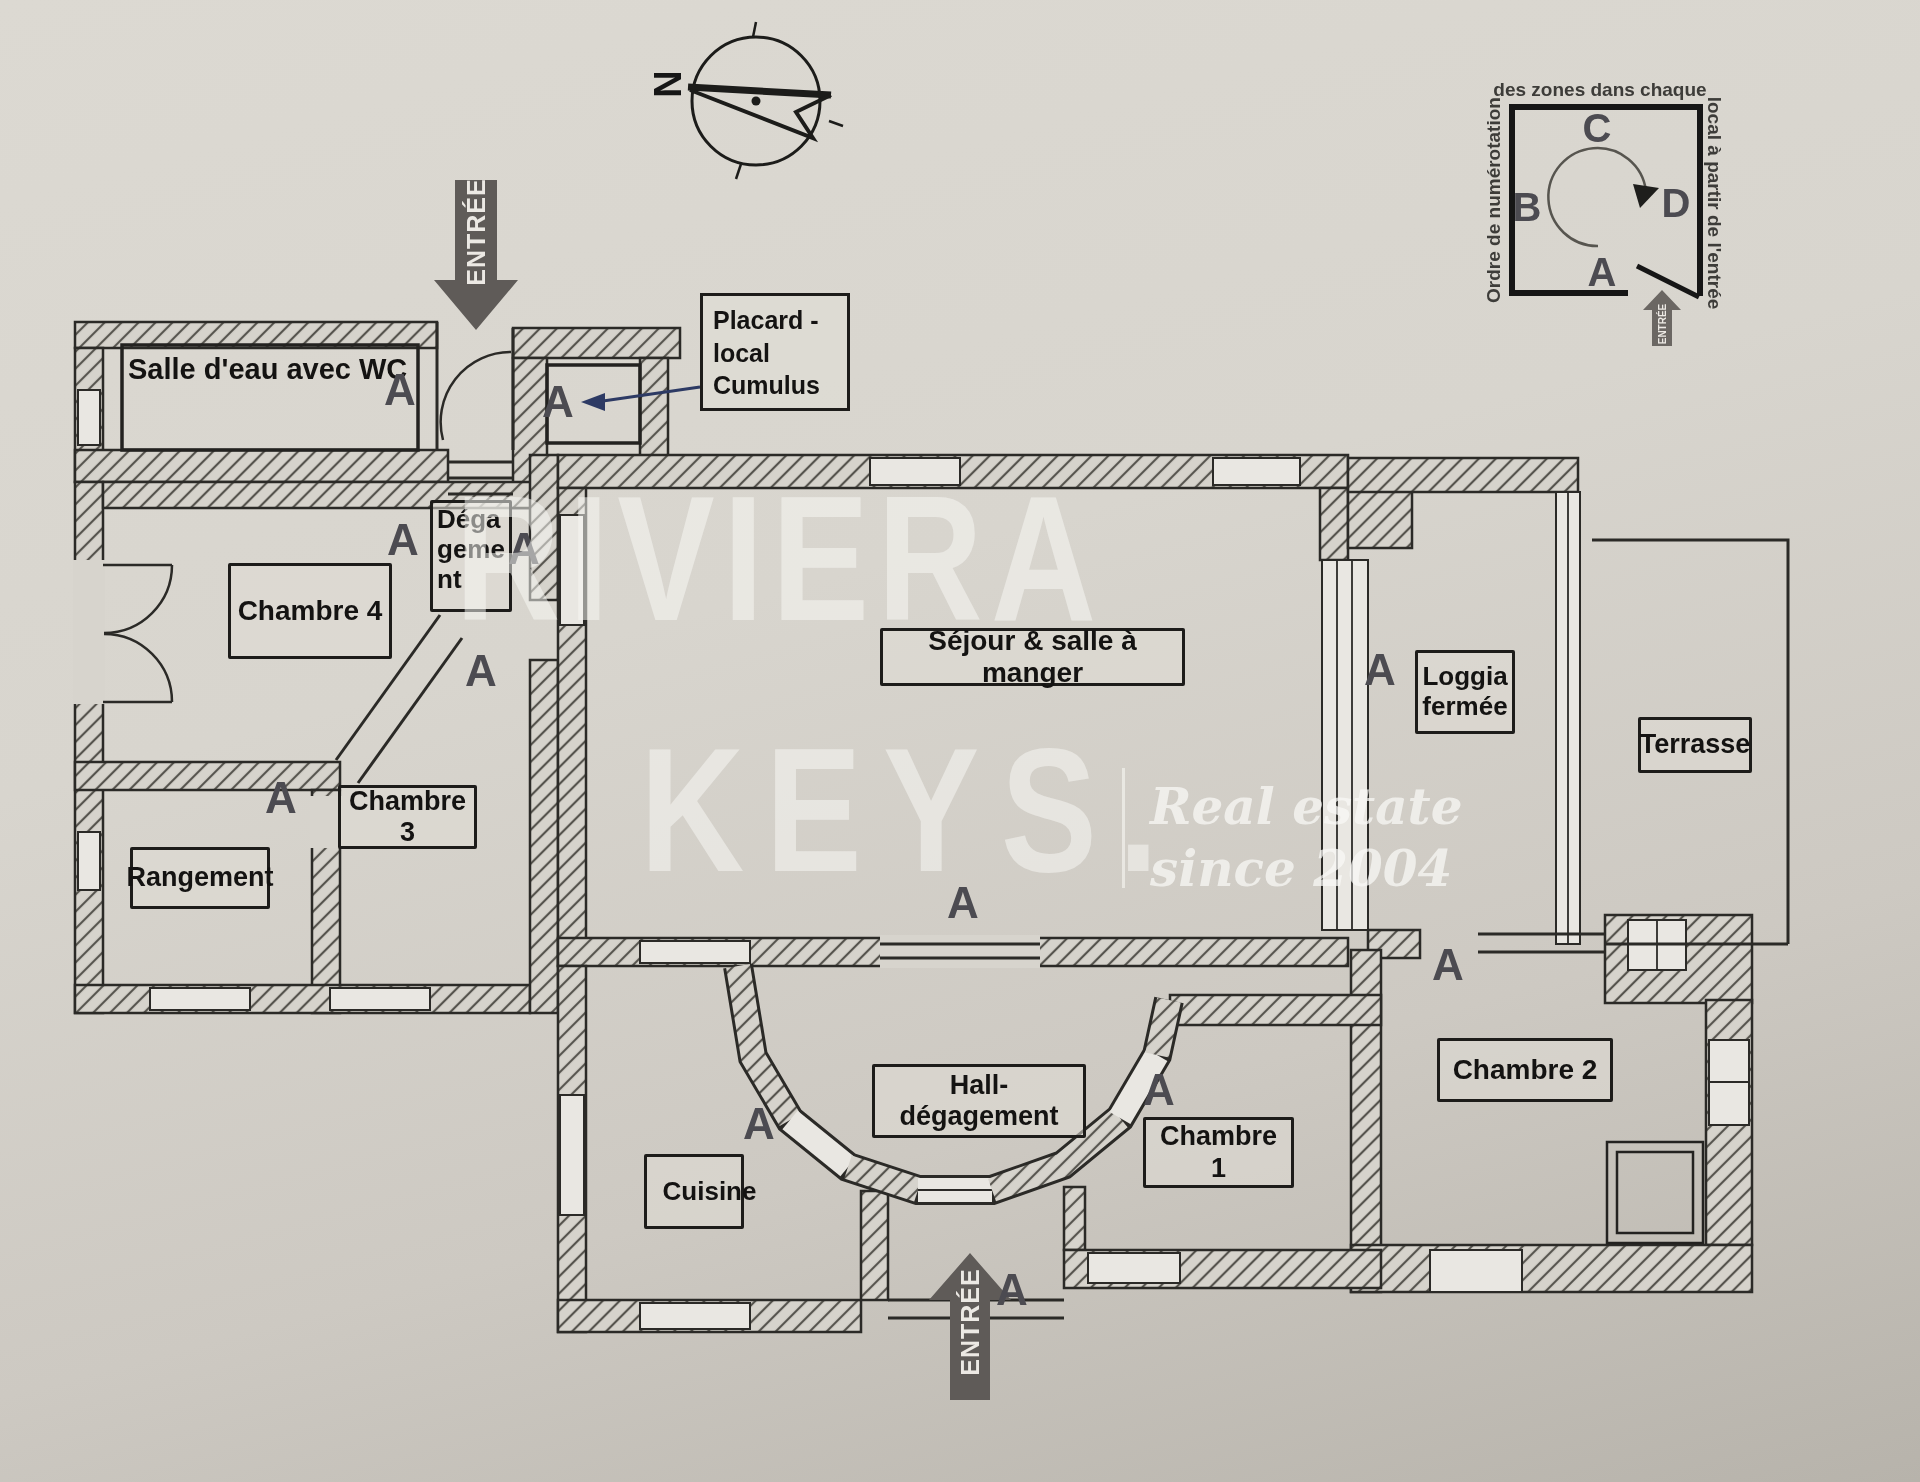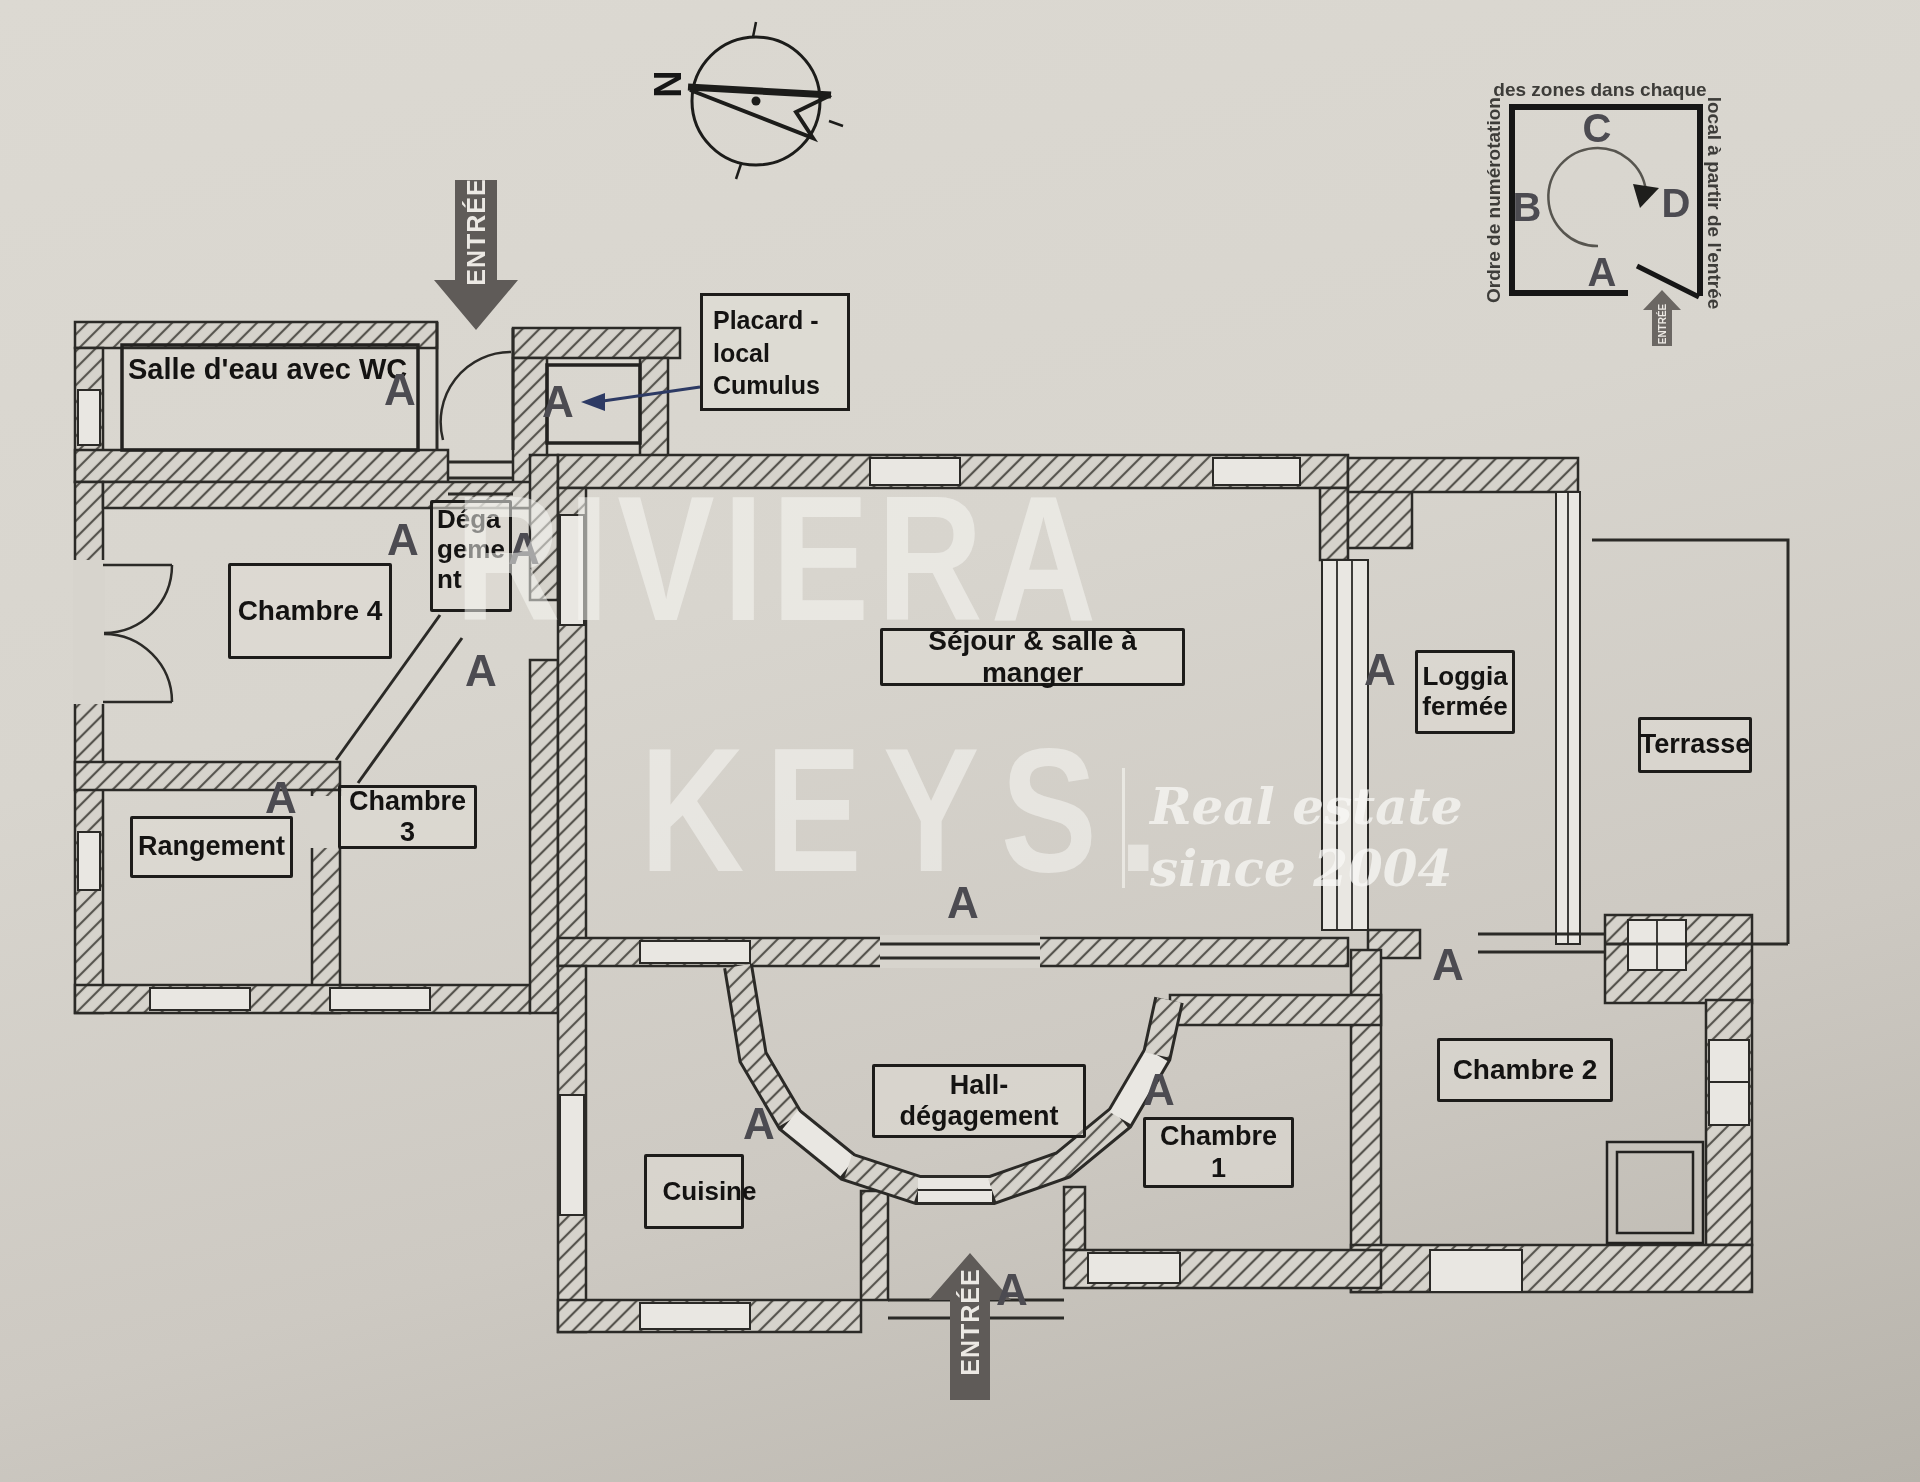--- a/index.html
+++ b/index.html
@@ -206,21 +206,21 @@
       <polygon points="605,393 605,411 581,402" fill="#2d3a64"></polygon>
     </g>
   </svg>
 
   <div class="plainlbl" style="left:128px;top:353px;font-size:29px;">Salle d'eau avec WC</div>
 
   <div class="lbl" style="left:228px;top:563px;width:164px;height:96px;font-size:28px;">Chambre 4</div>
 
   <div class="lbl" style="left:430px;top:500px;width:82px;height:112px;font-size:26px;word-break:break-all;justify-content:flex-start;text-align:left;padding:2px 4px;align-items:flex-start;">Dégagement</div>
 
-  <div class="lbl" style="left:130px;top:816px;width:163px;height:62px;">Rangement</div>
+  <div class="lbl" style="left:130px;top:847px;width:140px;height:62px;">Rangement</div>
 
   <div class="lbl" style="left:338px;top:785px;width:139px;height:64px;">Chambre 3</div>
 
   <div class="lbl" style="left:880px;top:628px;width:305px;height:58px;font-size:28px;">Séjour &amp; salle à manger</div>
 
   <div class="lbl" style="left:1415px;top:650px;width:100px;height:84px;font-size:26px;">Loggia fermée</div>
 
   <div class="lbl" style="left:1638px;top:685px;width:114px;height:56px;margin-top:32px;">Terrasse</div>
 
   <div class="lbl" style="left:1437px;top:1038px;width:176px;height:64px;font-size:28px;">Chambre 2</div>

